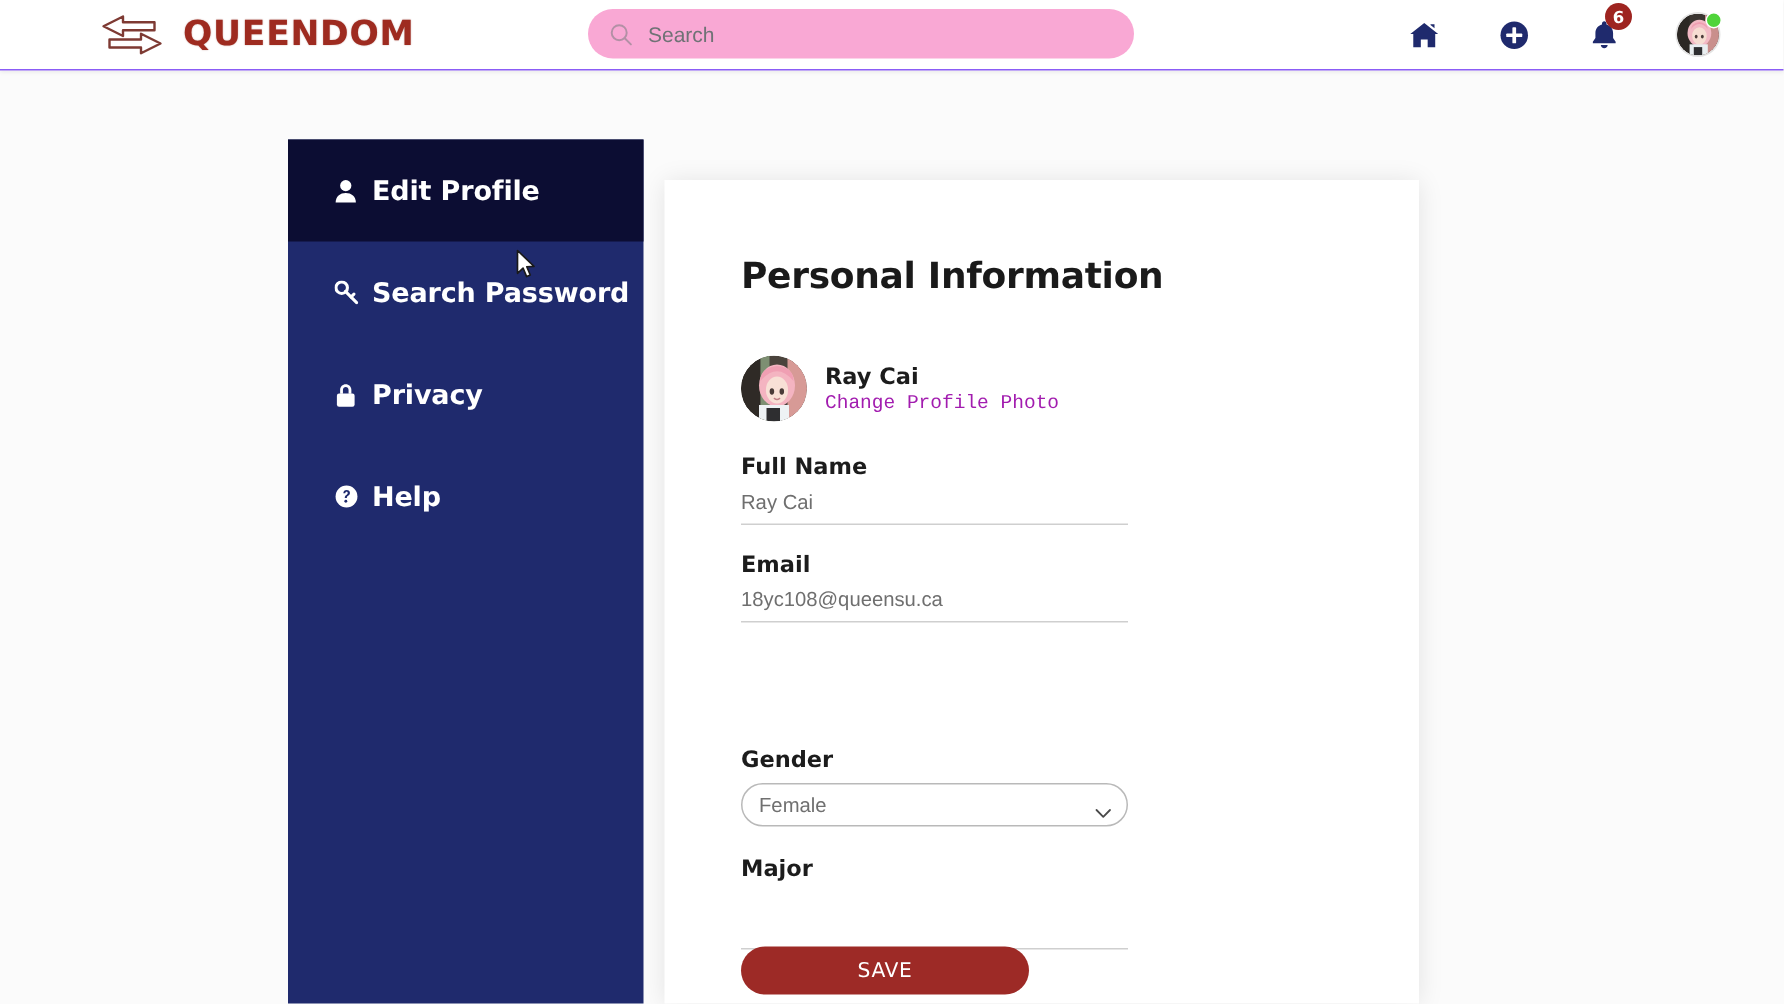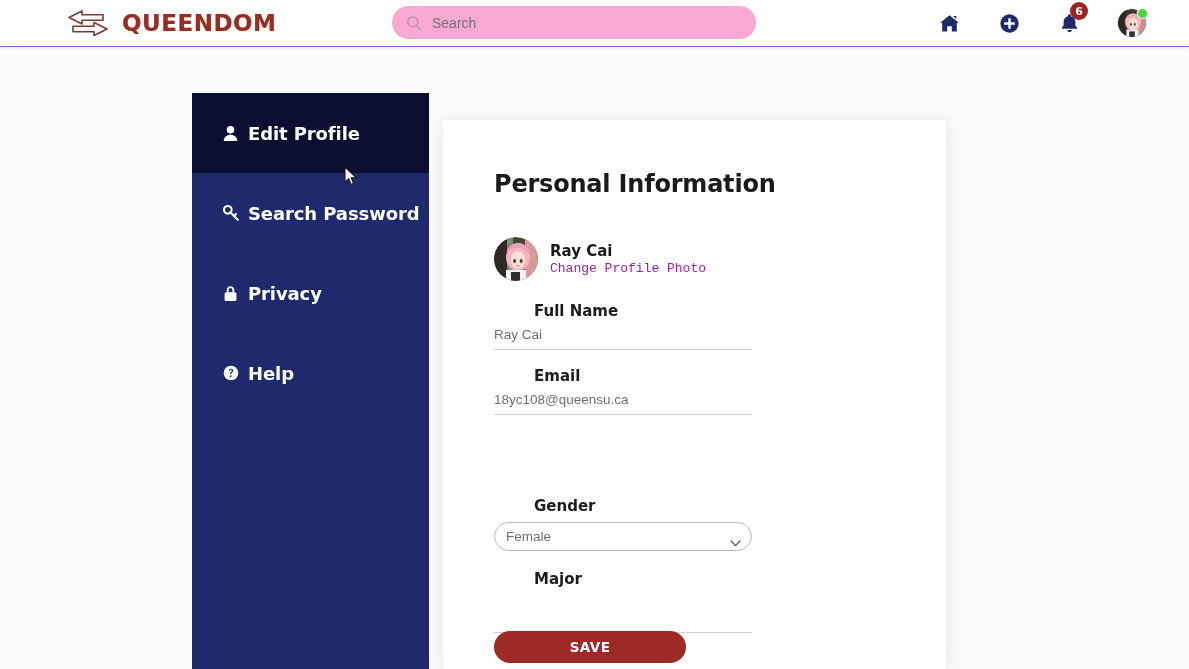--- a/index.html
+++ b/index.html
@@ -138,21 +138,21 @@
   .sidebar {
     position: absolute;
     left: 192px;
     top: 93px;
     width: 237px;
     height: 576px;
     background: #1f2a6d;
     z-index: 10;
   }
   .side-item {
-    height: 80px;
+    height: 68px;
     display: flex;
     align-items: center;
     padding-left: 30px;
     box-sizing: border-box;
     color: #ffffff;
     font-size: 18px;
     font-weight: bold;
     font-family: "DejaVu Sans", sans-serif;
     gap: 9px;
     cursor: pointer;
@@ -213,21 +213,20 @@
   }
 
   .field { position: absolute; left: 51px; width: 258px; }
   .field-label {
     font-family: "DejaVu Sans", sans-serif;
     font-size: 15px;
     font-weight: bold;
     color: #1c1c1c;
     margin-bottom: 7px;
     display: block;
-    margin-left: 40px;
   }
   .field-input {
     border: none;
     border-bottom: 1px solid #cfcfcf;
     outline: none;
     width: 258px;
     font-family: "Liberation Sans", sans-serif;
     font-size: 13.5px;
     color: #6f6f6f;
     padding: 0 0 7px 0;
@@ -270,21 +269,21 @@
     left: 51px;
     top: 511px;
     width: 192px;
     height: 32px;
     border: none;
     border-radius: 16px;
     background: #9d2a26;
     color: #ffffff;
     font-family: "DejaVu Sans", sans-serif;
     font-size: 13.5px;
-    font-weight: bold;
+    font-weight: normal;
     letter-spacing: 0.4px;
     cursor: pointer;
   }
 
   
   .cursor {
     position: absolute;
     left: 344px;
     top: 166px;
     width: 14px;

